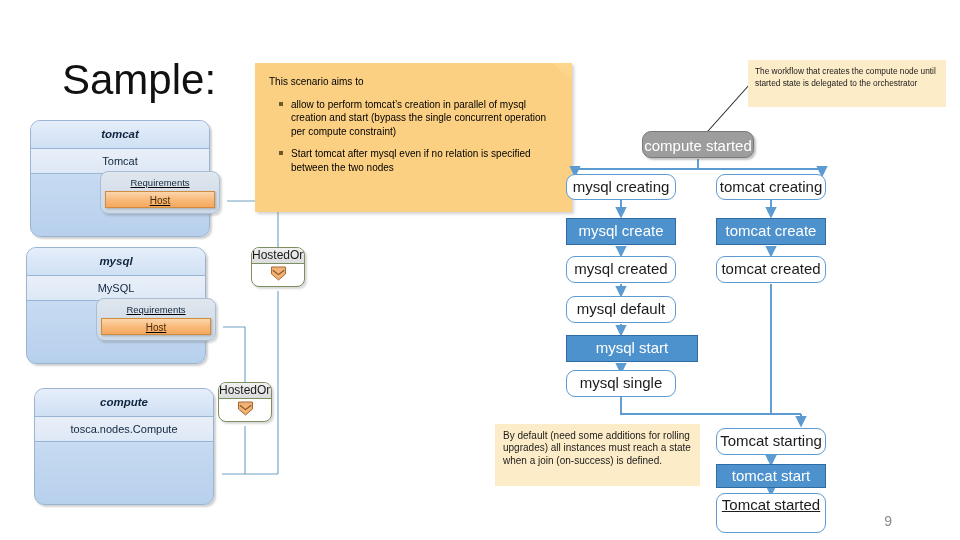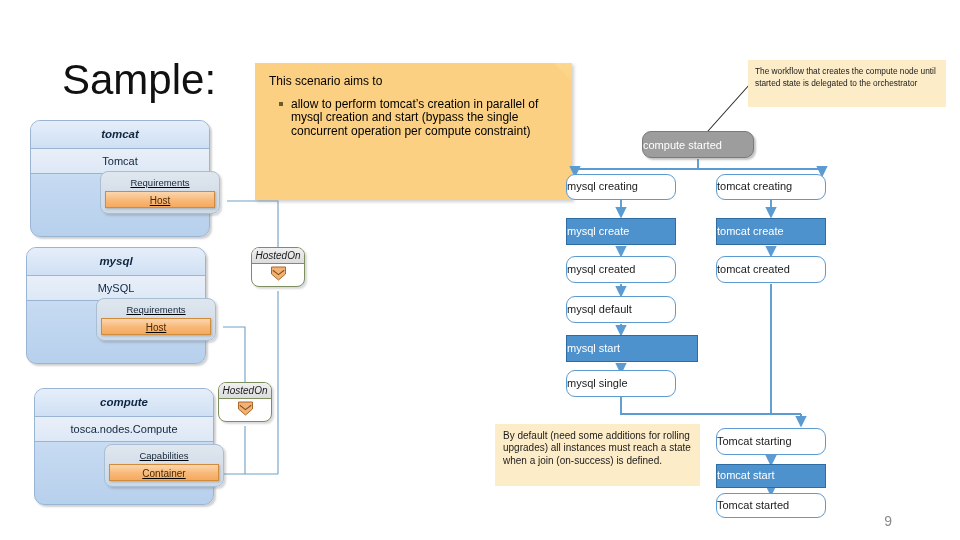--- a/index.html
+++ b/index.html
@@ -103,48 +103,47 @@
     border: 1px solid #7d8f5e;
     border-radius: 8px;
     background: #ffffff;
     box-shadow: 2px 2px 2px rgba(130,130,130,0.3);
     box-sizing: border-box;
     overflow: hidden;
   }
   .rel-title {
     height: 15px;
     line-height: 15px;
-    text-align: center;
-    font-size: 10px;
+    text-align: right;
+    font-size: 12px;
     color: #1a1a1a;
     background: linear-gradient(to bottom, #f0f0f0 0%, #dcdcdc 100%);
     border-bottom: 1px solid #7d8f5e;
-    font-style: italic;
   }
   .rel-icon-wrap {
     height: 22px;
     display: flex;
     align-items: center;
     justify-content: center;
   }
 
   
   .callout {
     background: #fdecc8;
     box-sizing: border-box;
     color: #1b1b1b;
   }
   #callout-scenario {
     left: 255px; top: 63px;
     width: 297px; height: 124px;
     background:
       linear-gradient(225deg, transparent 0px, transparent 13px, #fbd083 13px, #fbd083 13px),
       linear-gradient(to bottom, #fcd78e 0%, #f9c765 55%, #f8c156 100%);
-    padding: 12px 10px 1px 10px;
-    font-size: 12px;
+    padding: 12px 10px 13px 10px;
+    font-size: 10px;
     line-height: 13.5px;
     box-shadow: 2px 2px 3px rgba(140,140,140,0.4);
   }
   #callout-scenario .lead { margin: 0 0 9px 4px; }
   #callout-scenario ul { margin: 0; padding: 0; list-style: none; }
   #callout-scenario li {
     position: relative;
     margin: 0 0 9px 16px;
     padding-left: 10px;
   }
@@ -172,22 +171,22 @@
   .callout-tail {
     position: absolute;
     left: 700px; top: 84px;
     width: 52px; height: 56px;
     overflow: visible;
   }
 
   
   .state {
     box-sizing: border-box;
-    text-align: left;
-    font-size: 11px;
+    text-align: center;
+    font-size: 15px;
     white-space: nowrap;
   }
   .state-oval {
     border: 1.6px solid #5c9bd1;
     border-radius: 9px;
     background: #ffffff;
     color: #1b1b1b;
   }
   .state-op {
     border: 1.6px solid #2e6da4;
@@ -249,24 +248,20 @@
   </div>
   <div class="abs group-box" style="left:96px; top:298px;">
     <div class="group-title">Requirements</div>
     <div class="cap-item">Host</div>
   </div>
 
   <div class="abs node-box" style="left:34px; top:388px;">
     <div class="node-name">compute</div>
     <div class="node-type">tosca.nodes.Compute</div>
     <div class="node-body"></div>
-  </div>
-  <div class="abs group-box" style="left:104px; top:444px;">
-    <div class="group-title">Capabilities</div>
-    <div class="cap-item">Container</div>
   </div>
 
   <div class="abs rel-box" style="left:251px; top:247px;">
     <div class="rel-title">HostedOn</div>
     <div class="rel-icon-wrap">
       <span>
         <svg width="17" height="15" viewBox="0 0 17 15">
           <path d="M1.5 1 H15.5 V8 L8.5 14 L1.5 8 Z" fill="#f0b277" stroke="#a9692c" stroke-width="1"></path>
           <path d="M2.8 4.2 L8.5 8.6 L14.2 4.2" fill="none" stroke="#8a4f19" stroke-width="1.1"></path>
         </svg>
@@ -283,20 +278,21 @@
           <path d="M2.8 4.2 L8.5 8.6 L14.2 4.2" fill="none" stroke="#8a4f19" stroke-width="1.1"></path>
         </svg>
       </span>
     </div>
   </div>
 
   <div class="abs" id="callout-scenario">
     <div class="lead">This scenario aims to</div>
     <ul>
       <li>allow to perform tomcat’s creation in parallel of mysql creation and start (bypass the single concurrent operation per compute constraint)</li>
+      <li>Start tomcat after mysql even if no relation is specified between the two nodes</li>
     </ul>
   </div>
 
   <svg class="callout-tail">
     <line x1="0" y1="56" x2="50" y2="0" stroke="#2b2b2b" stroke-width="1.1"></line>
   </svg>
   <div class="abs callout" id="callout-workflow">The workflow that creates the compute node until started state is delegated to the orchestrator</div>
 
   <div class="abs callout" id="callout-join">By default (need some additions for rolling upgrades) all instances must reach a state when a join (on-success) is defined.</div>
 
@@ -341,17 +337,17 @@
   <div class="abs state state-oval" style="left:566px; top:296px; width:110px; height:27px; line-height:24px;">mysql default</div>
   <div class="abs state state-op" style="left:566px; top:335px; width:132px; height:27px; line-height:24px;">mysql start</div>
   <div class="abs state state-oval" style="left:566px; top:370px; width:110px; height:27px; line-height:24px;">mysql single</div>
 
   <div class="abs state state-oval" style="left:716px; top:174px; width:110px; height:26px; line-height:23px;">tomcat creating</div>
   <div class="abs state state-op" style="left:716px; top:218px; width:110px; height:27px; line-height:24px;">tomcat create</div>
   <div class="abs state state-oval" style="left:716px; top:256px; width:110px; height:27px; line-height:24px;">tomcat created</div>
 
   <div class="abs state state-oval" style="left:716px; top:428px; width:110px; height:27px; line-height:24px;">Tomcat starting</div>
   <div class="abs state state-op" style="left:716px; top:464px; width:110px; height:24px; line-height:21px;">tomcat start</div>
-  <div class="abs state state-oval" style="left:716px; top:493px; width:110px; height:25px; line-height:22px;">Tomcat started</div>
+  <div class="abs state state-oval" style="left:716px; top:493px; width:110px; height:40px; line-height:22px;text-decoration:underline;">Tomcat started</div>
 
   <div class="abs" id="page-number">9</div>
 
 </div>
 
 </body></html>

